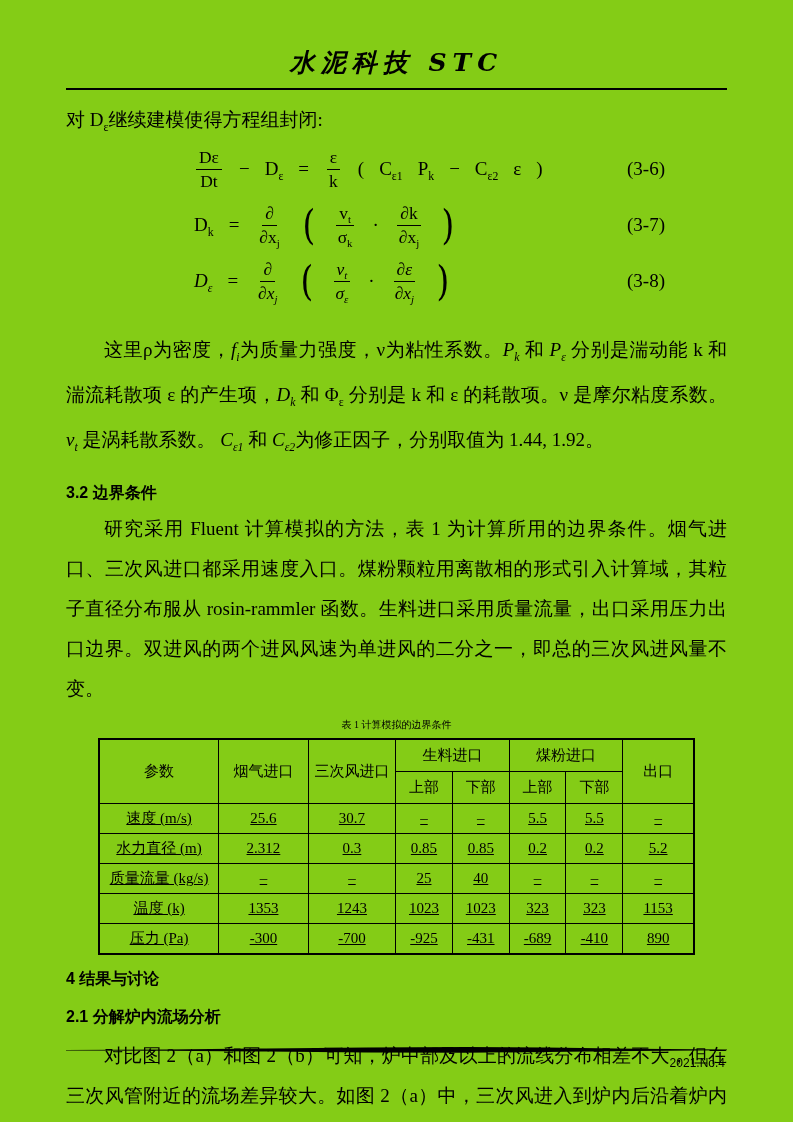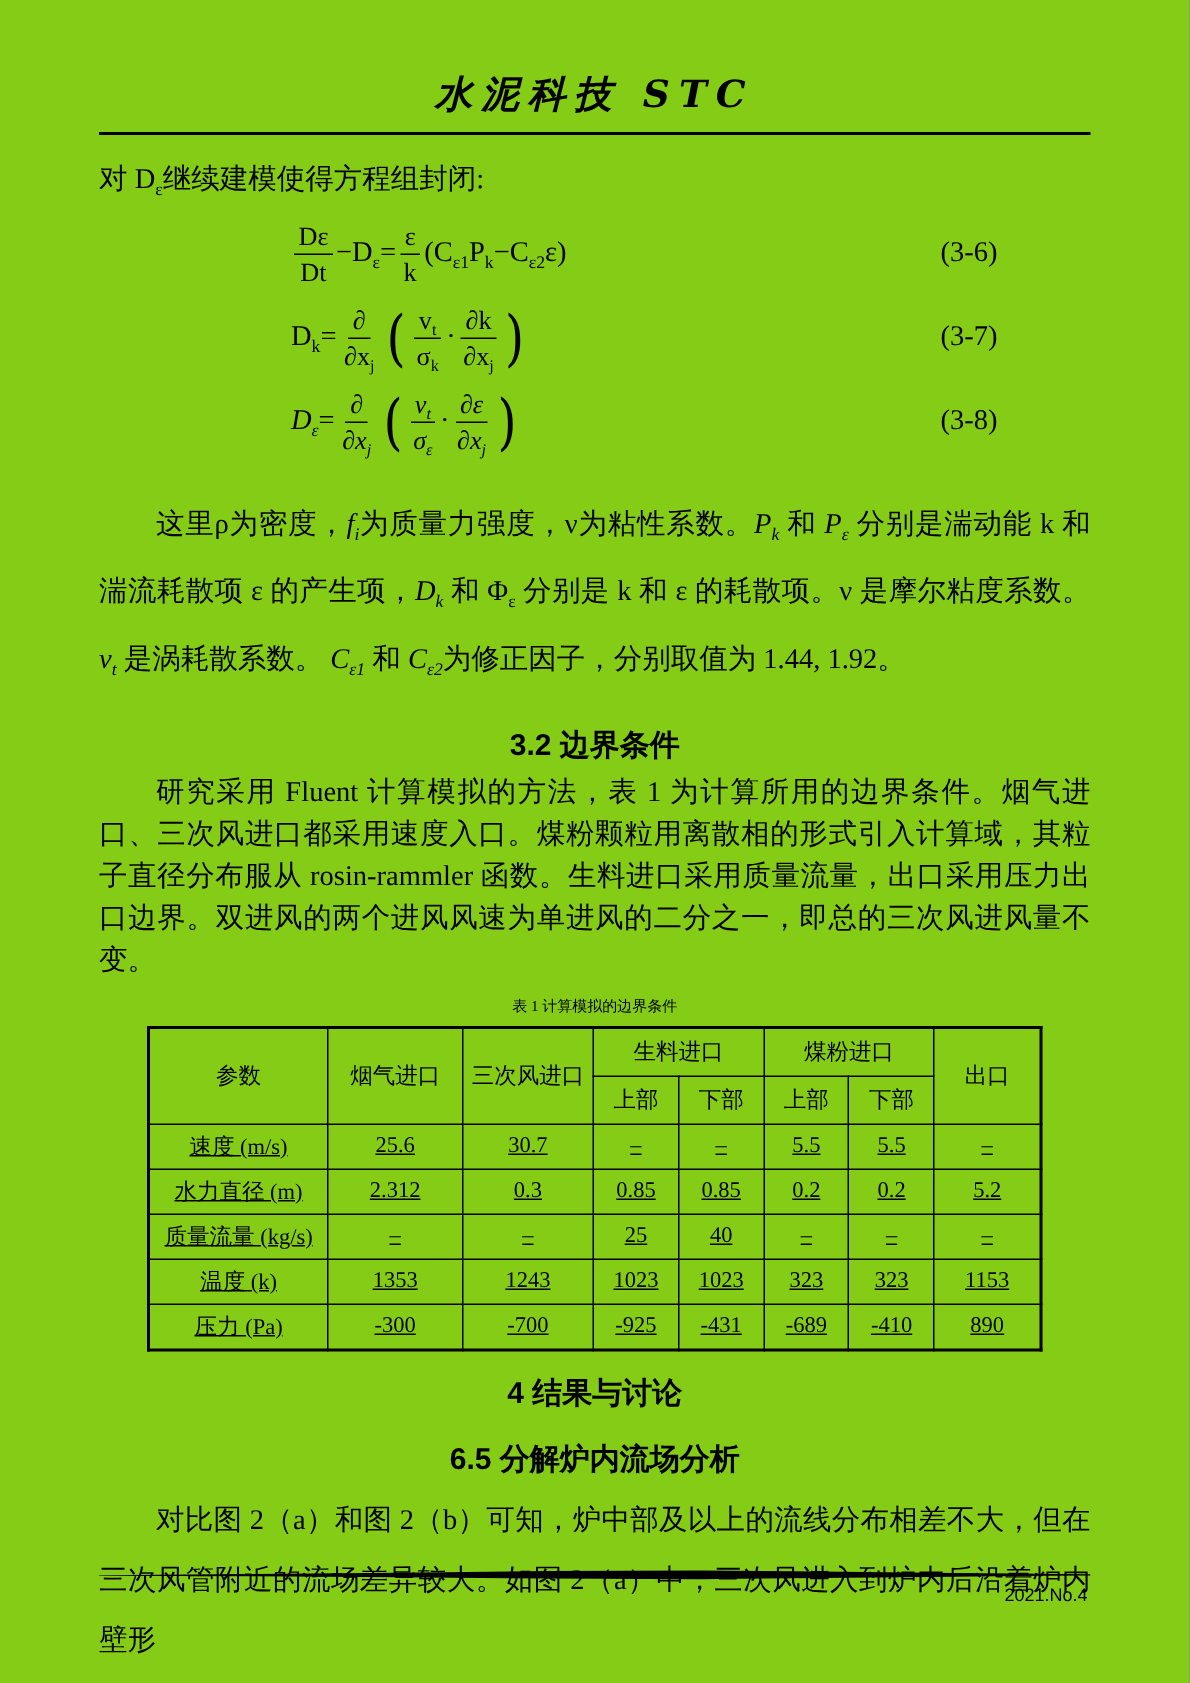--- a/index.html
+++ b/index.html
@@ -20,34 +20,34 @@
     letter-spacing:6px;
     font-family:"DejaVu Serif","Liberation Serif",serif;
   }
   
   .intro{margin-top:17px;font-size:19px;line-height:26px;}
   sub{font-size:0.62em;line-height:0;}
   .it{font-style:italic;}
   
   .equations{margin-top:8px;}
   .eq-row{height:56px;display:flex;align-items:center;}
-  .eq-body{display:flex;align-items:center;font-size:19px;padding-left:128px;white-space:nowrap;}
+  .eq-body{display:flex;align-items:center;font-size:19px;padding-left:128px;white-space:nowrap;gap:15px;}
   .eq-label{margin-left:auto;padding-right:62px;font-size:19px;}
   .frac{display:inline-flex;flex-direction:column;align-items:center;vertical-align:middle;margin:0 2px;font-size:0.92em;}
   .frac .num{border-bottom:1.3px solid #000;padding:0 3px 1px 3px;line-height:1.15;display:block;text-align:center;}
   .frac .den{padding:1px 3px 0 3px;line-height:1.15;display:block;text-align:center;}
   .paren{font-size:215%;font-weight:200;line-height:0.9;margin:0 1px;font-family:"DejaVu Serif",serif;transform:scaleX(.8);}
   
   .para{font-size:19px;text-align:justify;}
   .para1{margin-top:18px;line-height:45px;text-indent:38px;}
-  .para2{margin-top:5px;line-height:28px;text-indent:38px;}
+  .para2{margin-top:5px;line-height:40px;text-indent:38px;}
   .para3{margin-top:8px;line-height:40px;text-indent:38px;}
   .sec-heading{
     font-family:"Liberation Sans","DejaVu Sans",sans-serif;
-    font-weight:bold;font-size:20px;margin-top:21px;text-align:center;
+    font-weight:bold;font-size:16px;margin-top:21px;
   }
   .sec-heading.h4{margin-top:14px;}
   .sec-heading.h41{margin-top:17px;}
   
   .tbl-caption{margin-top:9px;text-align:center;font-size:10px;}
   table.bc{
     border-collapse:collapse;
     margin:6px auto 0 auto;
     width:597px;
     font-size:15px;
@@ -229,21 +229,21 @@
         <td>-925</td>
         <td>-431</td>
         <td>-689</td>
         <td>-410</td>
         <td>890</td>
       </tr>
     </tbody>
   </table>
 
   <div class="sec-heading h4">4 结果与讨论</div>
-  <div class="sec-heading h41">6.5 分解炉内流场分析</div>
+  <div class="sec-heading h41">2.1 分解炉内流场分析</div>
 
   <div class="para para3">对比图 2（a）和图 2（b）可知，炉中部及以上的流线分布相差不大，但在三次风管附近的流场差异较大。如图 2（a）中，三次风进入到炉内后沿着炉内壁形</div>
 
   <div class="footer">
     <svg class="footer-rule" viewBox="0 0 661 9" preserveAspectRatio="none">
       <polygon fill="#000" points="0,4.1 100,3.4 200,2.5 300,1.4 400,1.0 480,1.6 570,2.7 661,3.5 661,4.3 570,5.1 480,6.0 400,6.8 300,6.4 200,5.5 100,4.8 0,4.5"></polygon>
     </svg>
     <div class="footer-row">
       <span class="issue">2021.No.4</span>
     </div>

